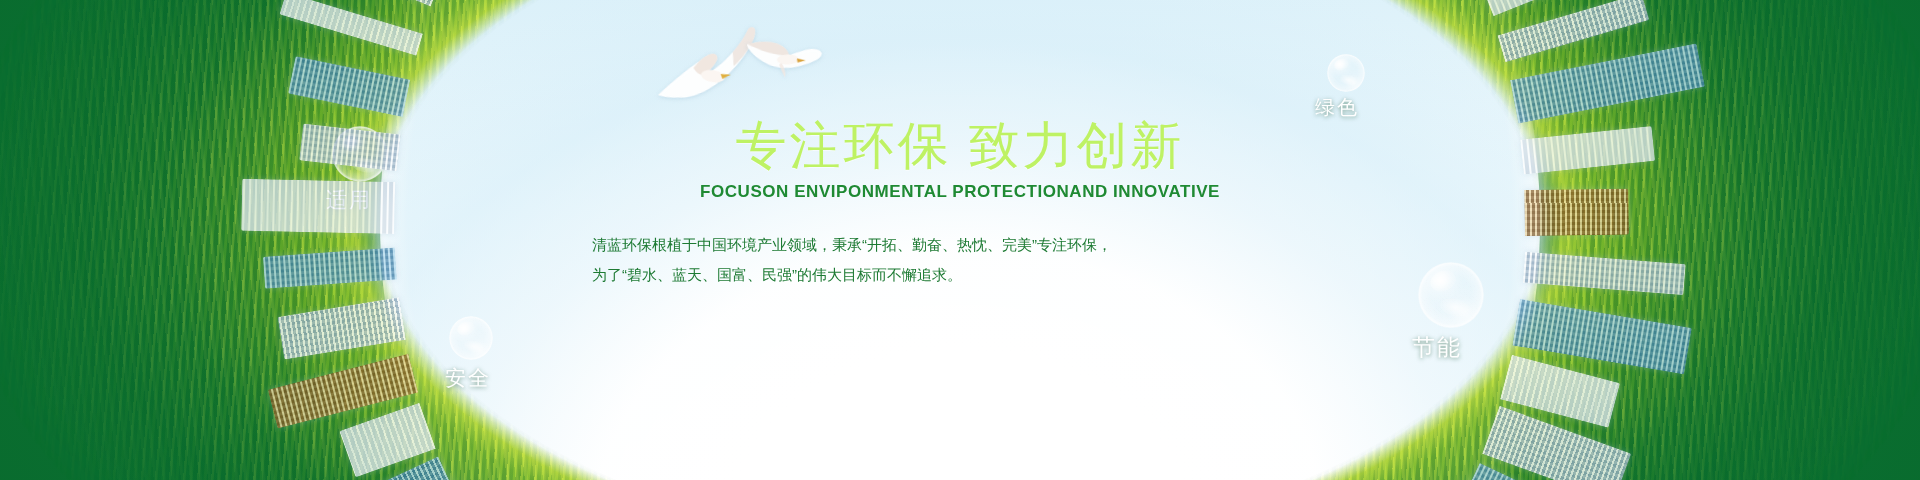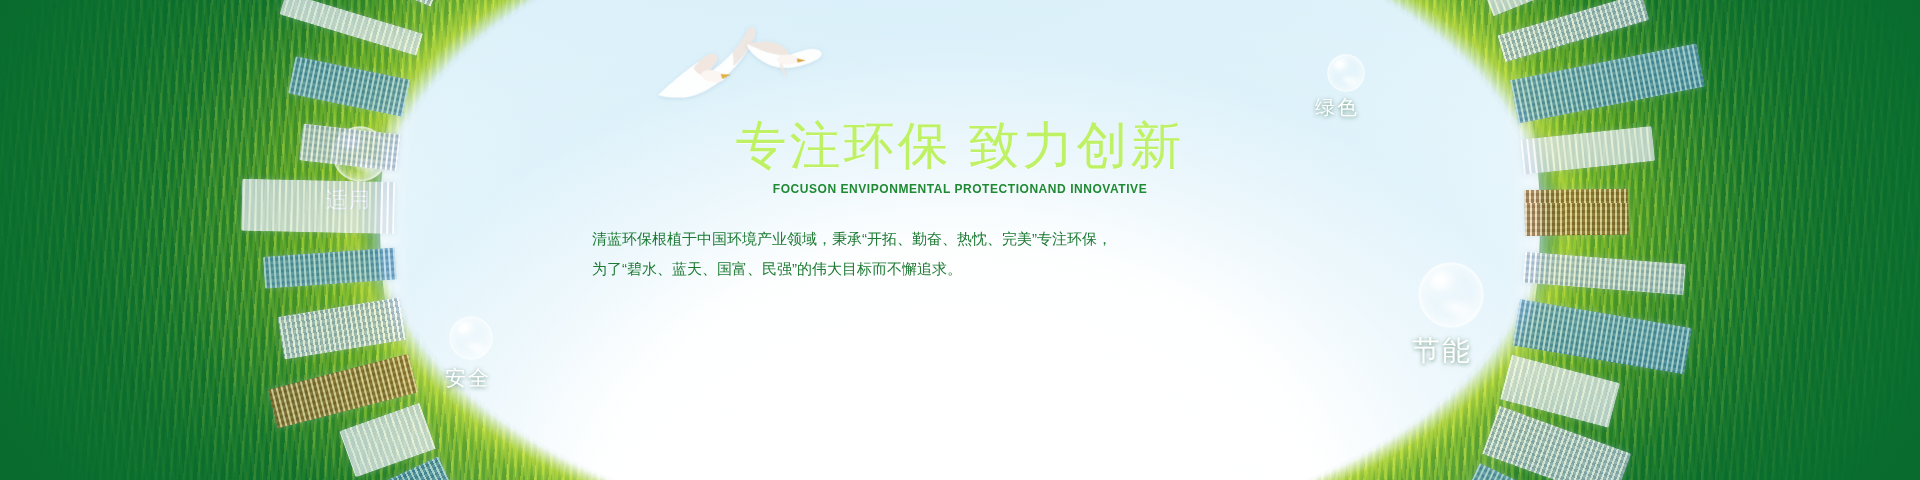--- a/index.html
+++ b/index.html
@@ -184,21 +184,21 @@
     font-size:51px;
     font-weight:normal;
     color:#bef264;
     letter-spacing:3px;
     line-height:1.08;
     white-space:nowrap;
     text-shadow:0 1px 0 rgba(255,255,255,.55);
   }
   .subhead{
     margin-top:9px;
-    font-size:12px;
+    font-size:17px;
     font-weight:bold;
     color:#1f8a33;
     letter-spacing:.55px;
     white-space:nowrap;
   }
   .para{
     margin-top:28px;
     text-align:left;
     padding-left:12px;
     color:#1d7a33;
@@ -319,21 +319,21 @@
     <div class="bubble-label" style="left:-4px; top:48px;">安全</div>
   </div>
 
   <div class="bubble-group" style="left:1327px; top:54px;">
     <div class="bubble" style="width:38px; height:38px;"></div>
     <div class="bubble-label" style="left:-12px; top:40px; font-size:20px;">绿色</div>
   </div>
 
   <div class="bubble-group" style="left:1418px; top:262px;">
     <div class="bubble" style="width:66px; height:66px;"></div>
-    <div class="bubble-label" style="left:-6px; top:70px; font-size:28px;font-family:Liberation Mono, monospace;">节能</div>
+    <div class="bubble-label" style="left:-6px; top:70px; font-size:23px;font-family:Liberation Mono, monospace;">节能</div>
   </div>
 
   <div class="copy">
     <div class="headline">专注环保  致力创新</div>
     <div class="subhead">FOCUSON ENVIPONMENTAL PROTECTIONAND INNOVATIVE</div>
     <div class="para">
       <p>清蓝环保根植于中国环境产业领域，秉承“开拓、勤奋、热忱、完美”专注环保，</p>
       <p>为了“碧水、蓝天、国富、民强”的伟大目标而不懈追求。</p>
     </div>
   </div>

